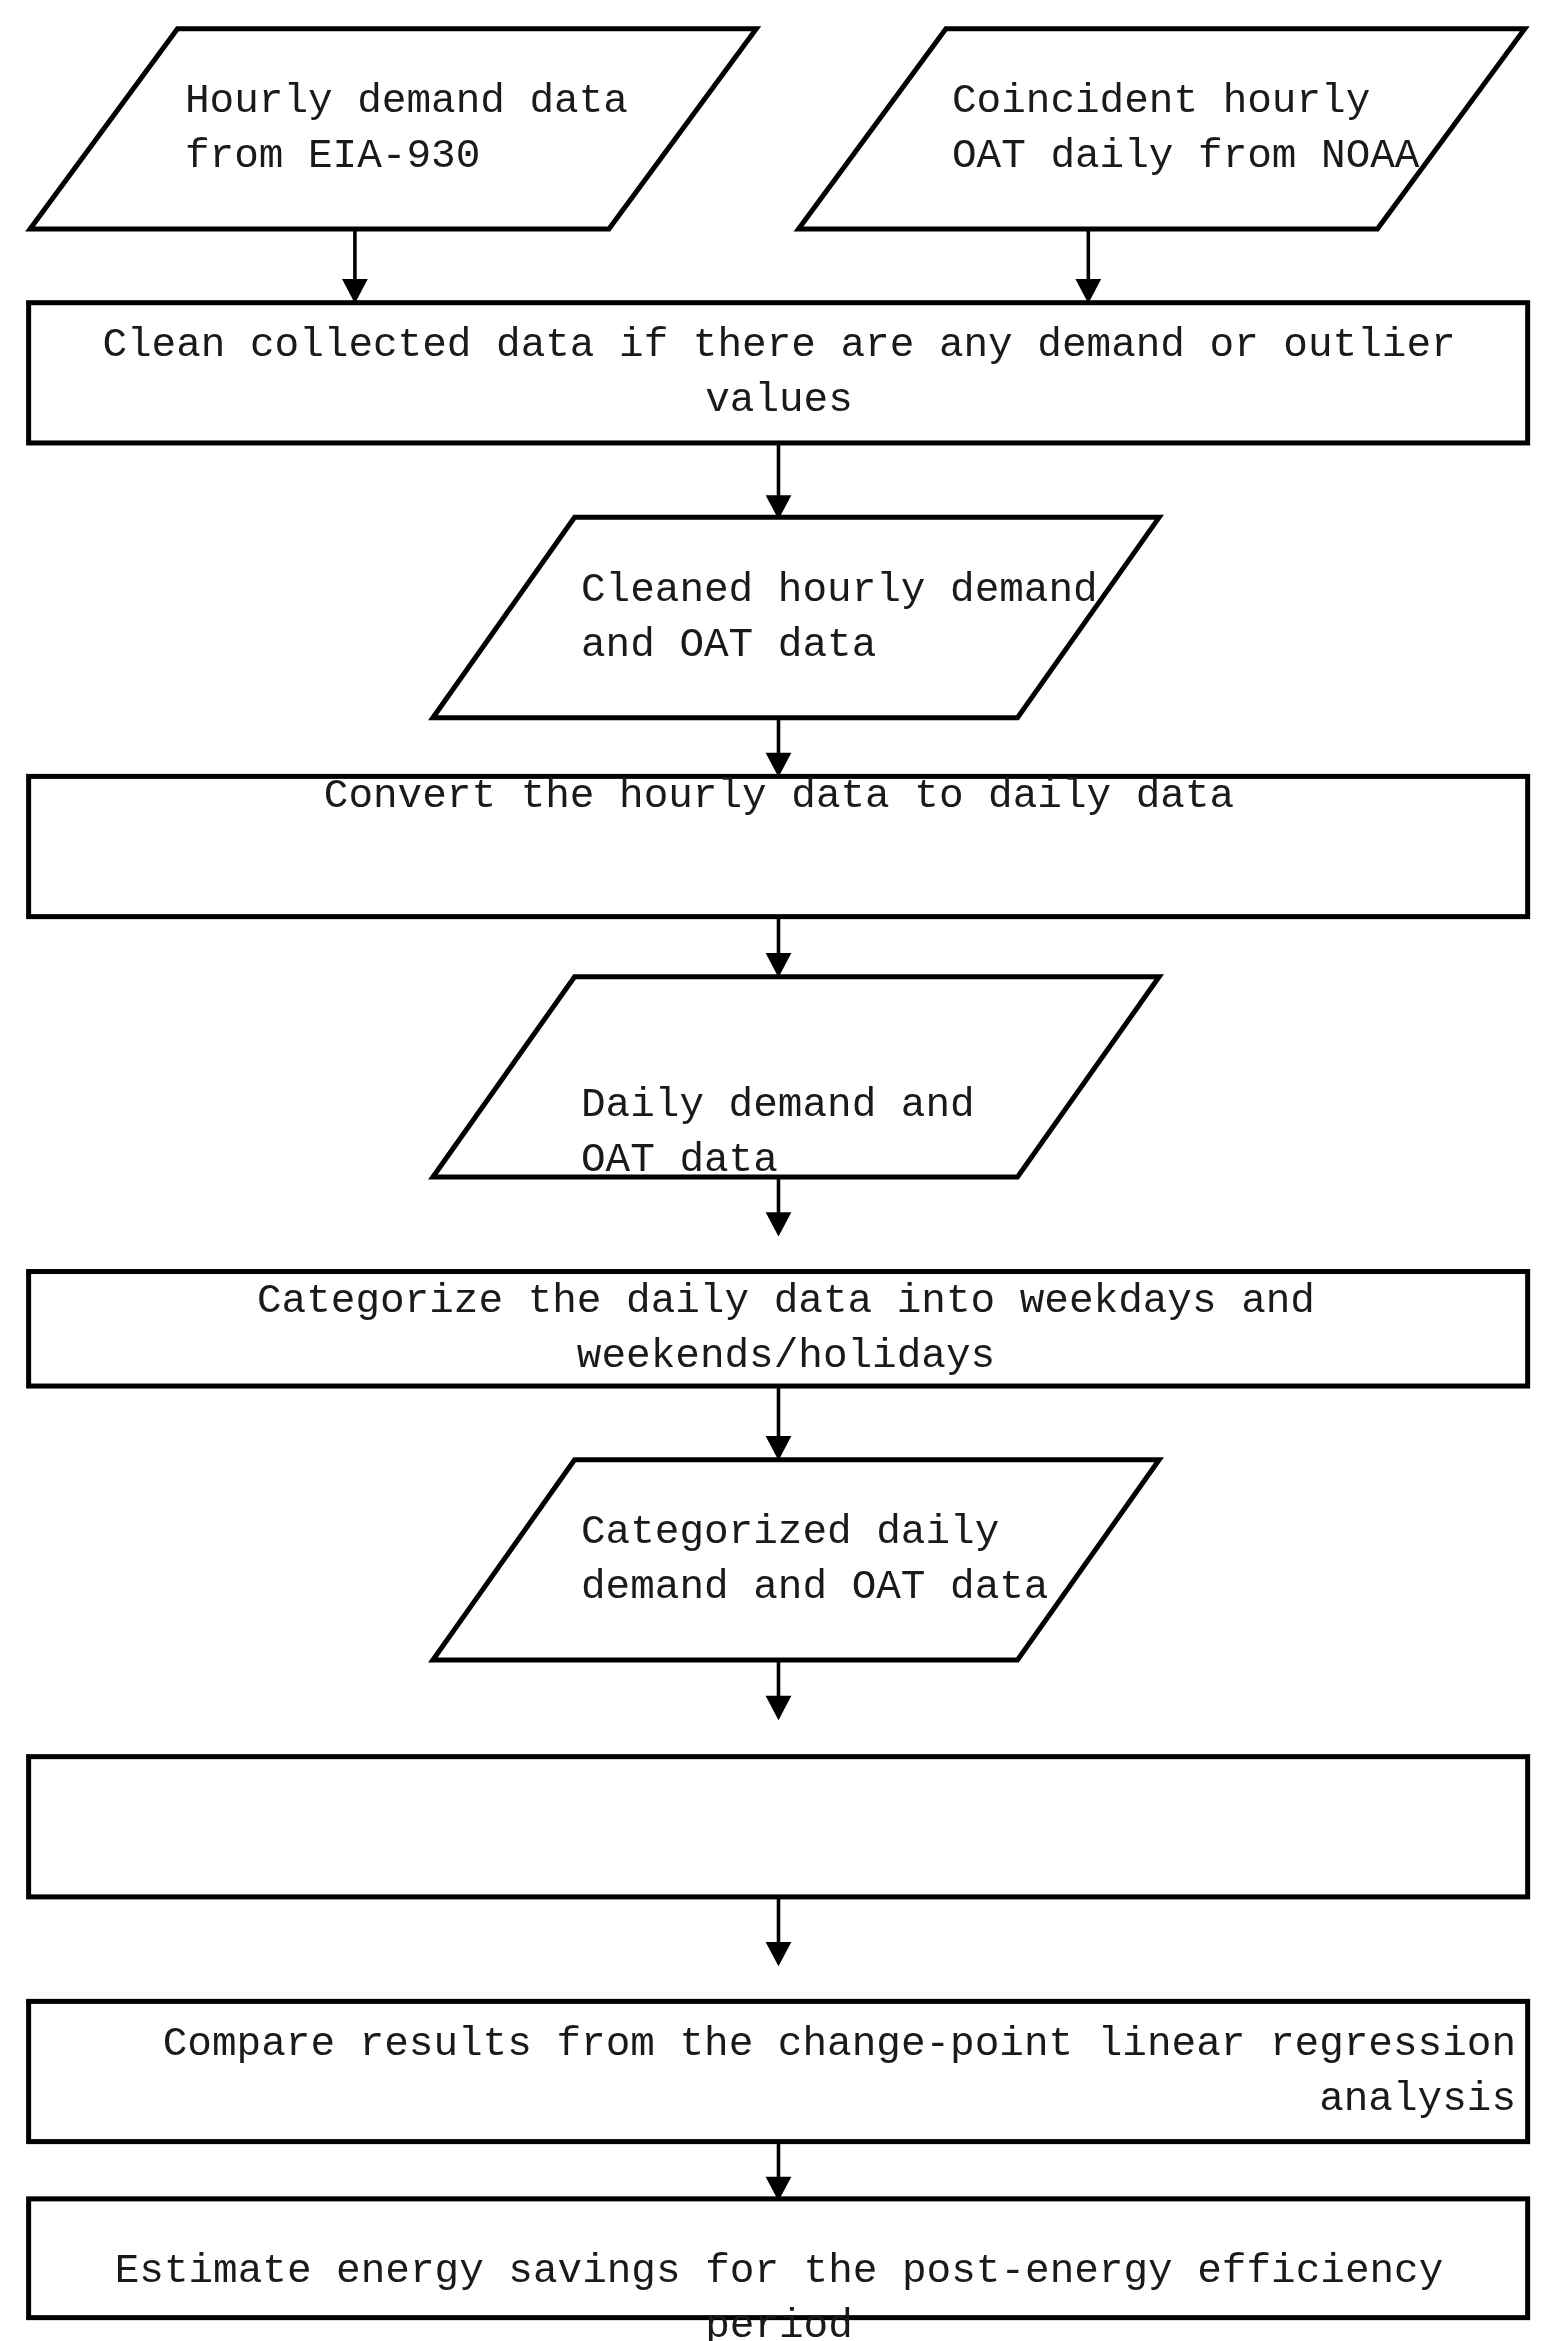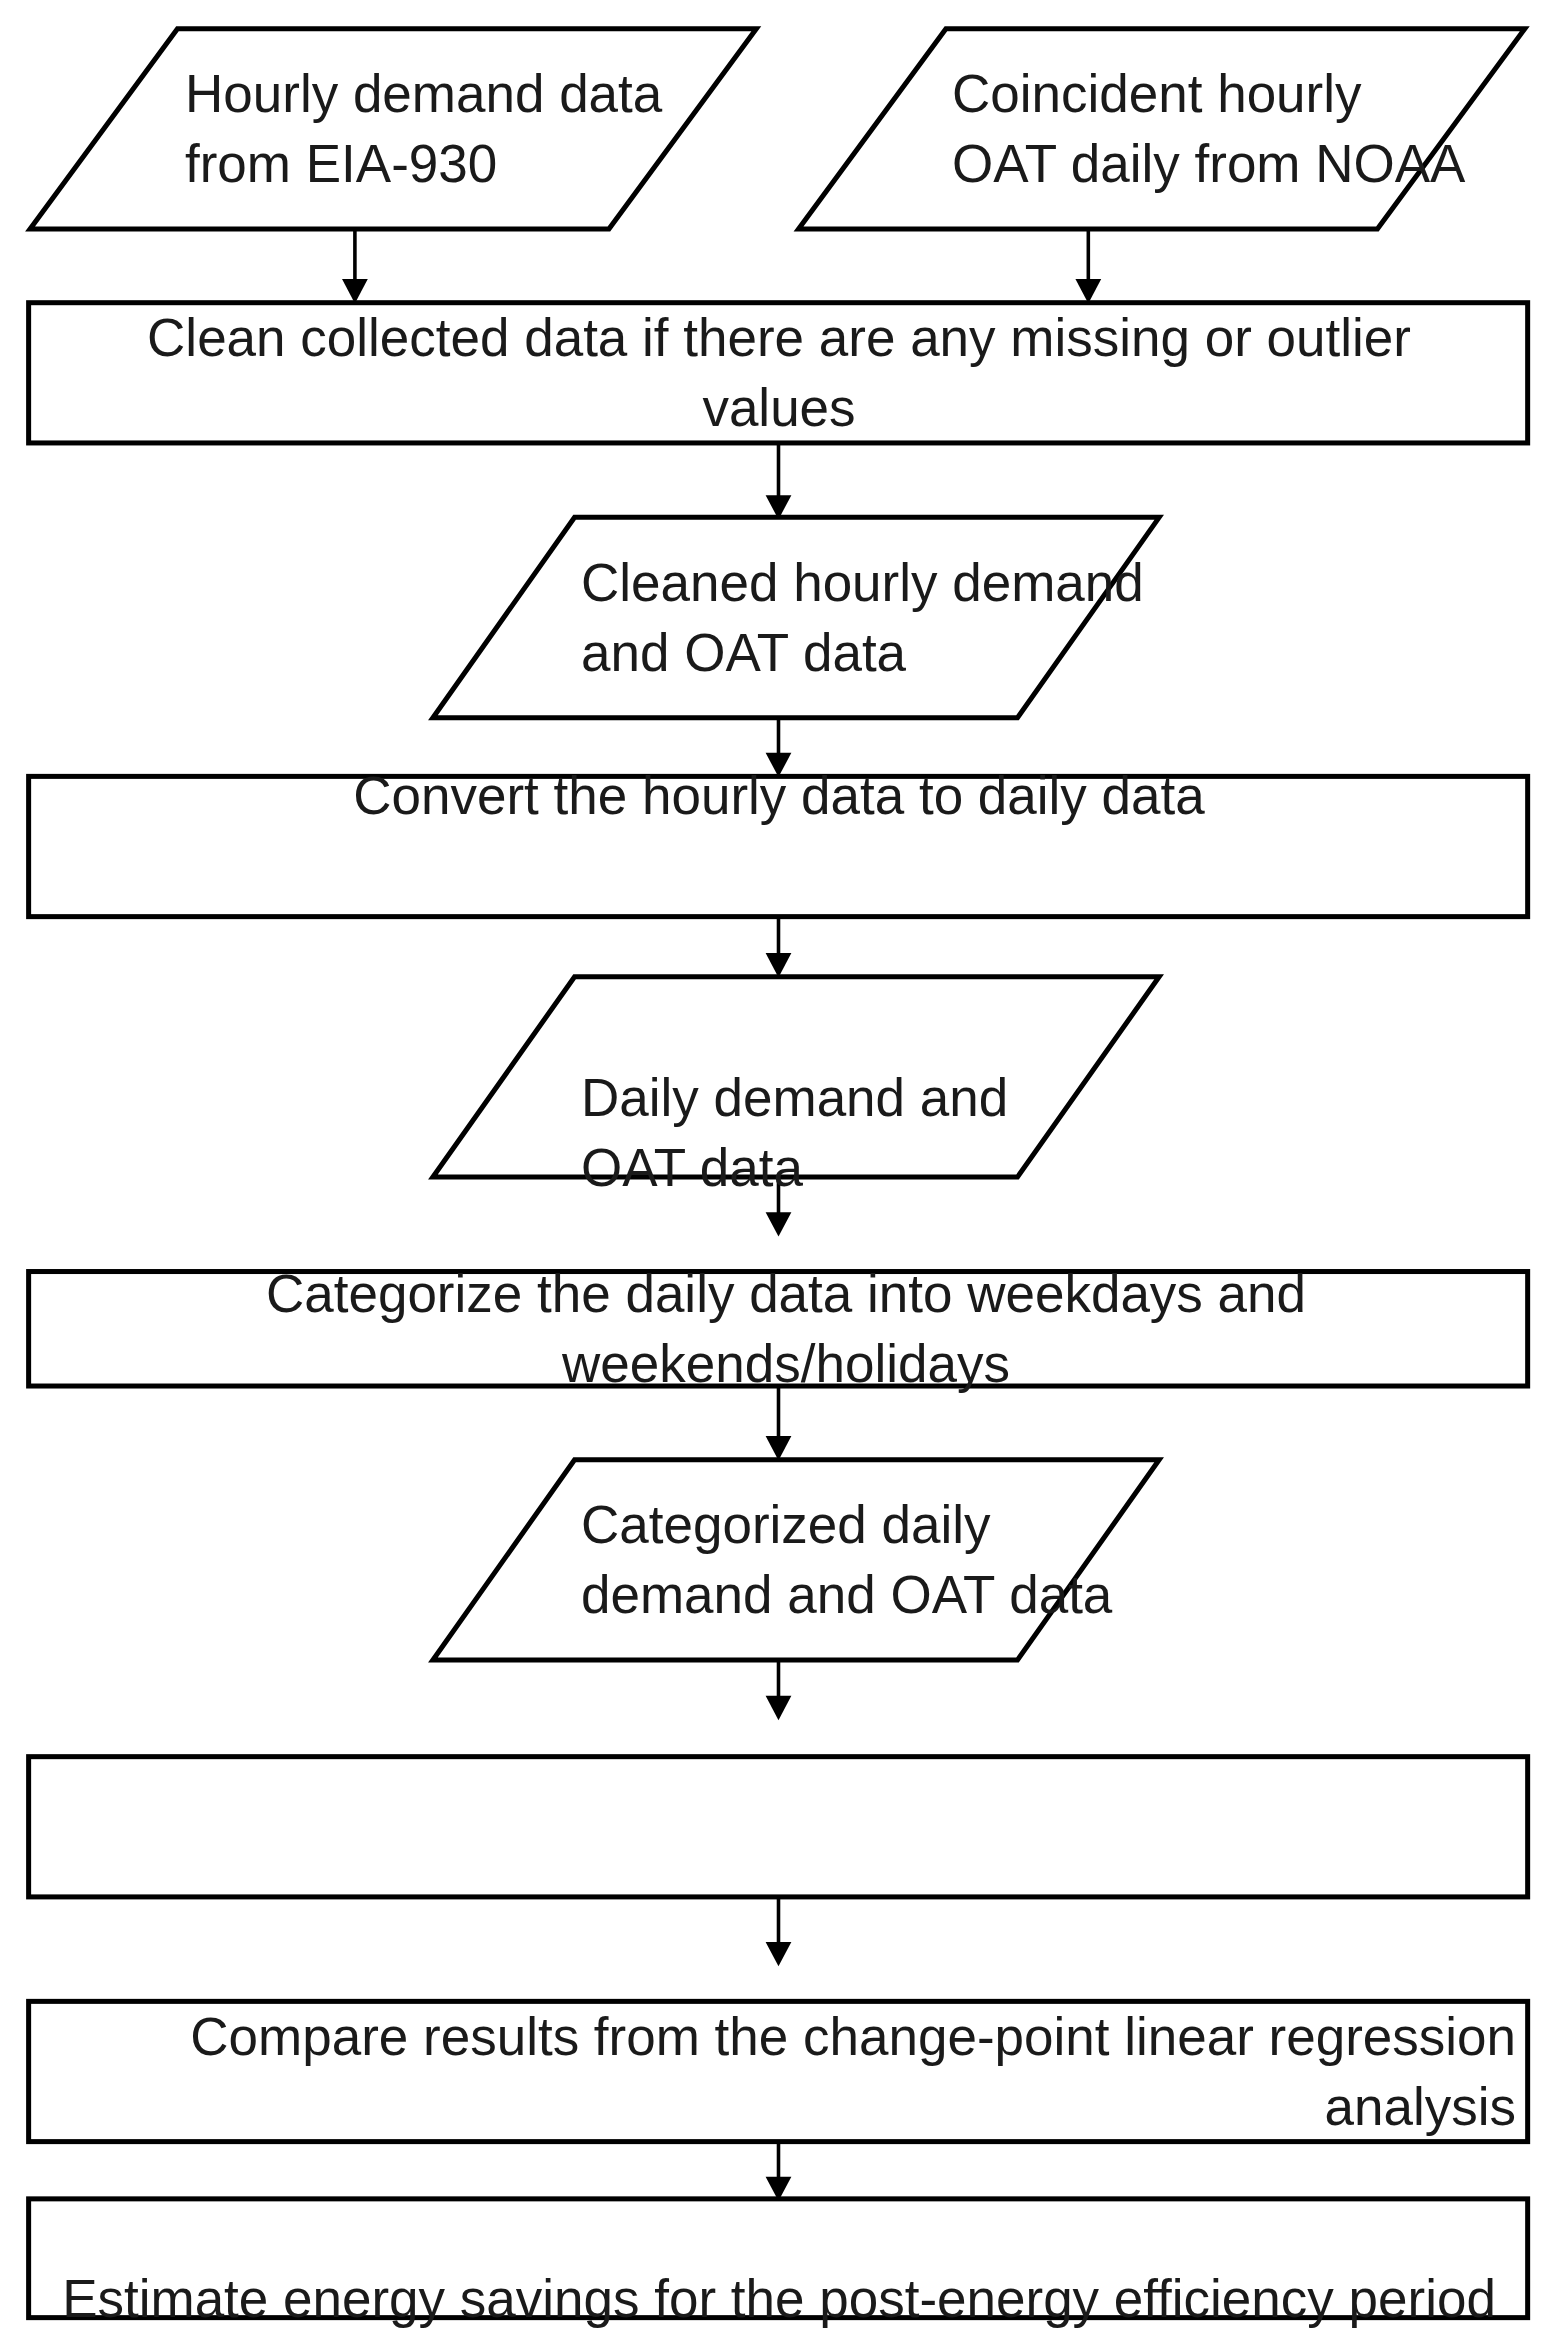--- a/index.html
+++ b/index.html
@@ -36,25 +36,26 @@
     stroke-width: 5;
     fill: none;
   }
   .connector-head {
     fill: #000000;
     stroke: none;
   }
   .node-label {
     position: absolute;
     color: #1a1a1a;
-    font-size: 53px;
+    font-size: 41px;
     line-height: 1.33;
     letter-spacing: 0px;
     white-space: pre-line;
     pointer-events: none;
+    font-family: Liberation Mono, monospace;
   }
   .label-center {
     text-align: center;
     transform: translate(-50%, -50%);
   }
   .label-left {
     text-align: left;
     transform: translate(0, -50%);
   }
 </style>
@@ -118,21 +119,21 @@
     <rect class="node-shape" x="40" y="3073" width="2095" height="166"></rect>
 
   </svg>
 
   <div class="node-label label-left" style="left:185px; top:129px; width:572px;">Hourly demand data
 from EIA-930</div>
 
   <div class="node-label label-left" style="left:952px; top:129px; width:587px;">Coincident hourly
 OAT daily from NOAA</div>
 
-  <div class="node-label label-center" style="left:779px; top:373px; width:1431px;">Clean collected data if there are any missing or outlier values</div>
+  <div class="node-label label-center" style="left:779px; top:373px; width:1431px;">Clean collected data if there are any demand or outlier values</div>
 
   <div class="node-label label-left" style="left:581px; top:618px; width:572px;">Cleaned hourly demand
 and OAT data</div>
 
   <div class="node-label label-center" style="left:779px; top:796px; width:1431px;">Convert the hourly data to daily data</div>
 
   <div class="node-label label-left" style="left:581px; top:1133px; width:572px;">Daily demand and
 OAT data</div>
 
   <div class="node-label label-center" style="left:786px; top:1329px; width:1474px;">Categorize the daily data into weekdays and weekends/holidays</div>

